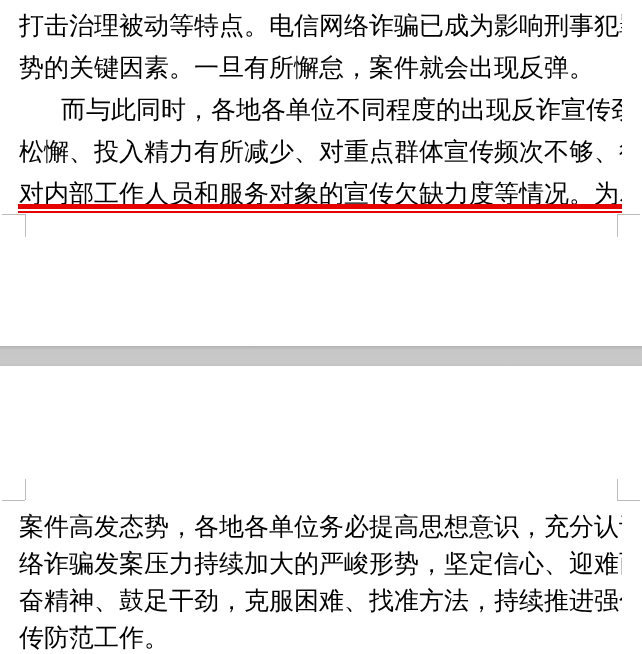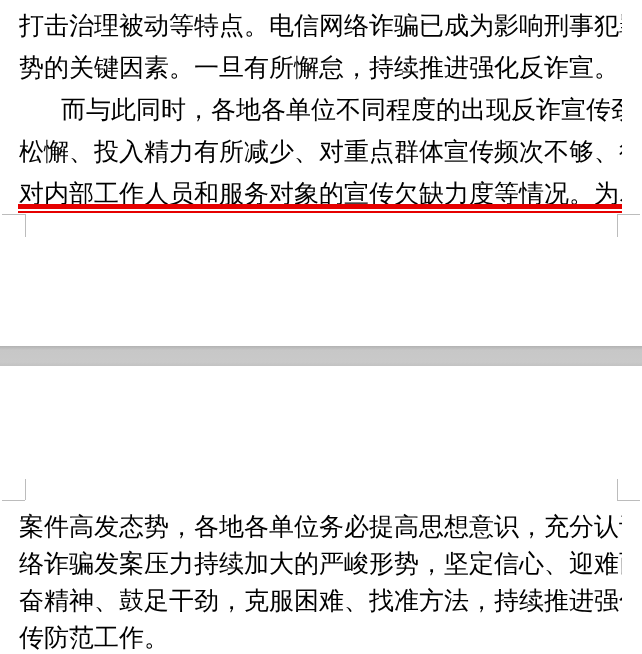--- a/index.html
+++ b/index.html
@@ -82,21 +82,21 @@
   .p2-tr-h { left: 617px; top: 500px; width: 23px; }
 </style>
 </head>
 <body>
 
 <div class="viewport">
 
   <div class="page page-1">
     <div class="text-block text-block-1">
       <div class="t-line full">打击治理被动等特点。电信网络诈骗已成为影响刑事犯罪发展趋</div>
-      <div class="t-line">势的关键因素。一旦有所懈怠，持续推进强化反诈宣。</div>
+      <div class="t-line">势的关键因素。一旦有所懈怠，案件就会出现反弹。</div>
       <div class="t-line full indent">而与此同时，各地各单位不同程度的出现反诈宣传劲头有所</div>
       <div class="t-line full">松懈、投入精力有所减少、对重点群体宣传频次不够、行业部门</div>
       <div class="t-line full">对内部工作人员和服务对象的宣传欠缺力度等情况。为尽快遏制</div>
     </div>
 
     <div class="red-separator"></div>
 
     <div class="crop h p1-bl-h"></div>
     <div class="crop v p1-bl-v"></div>
     <div class="crop h p1-br-h"></div>

